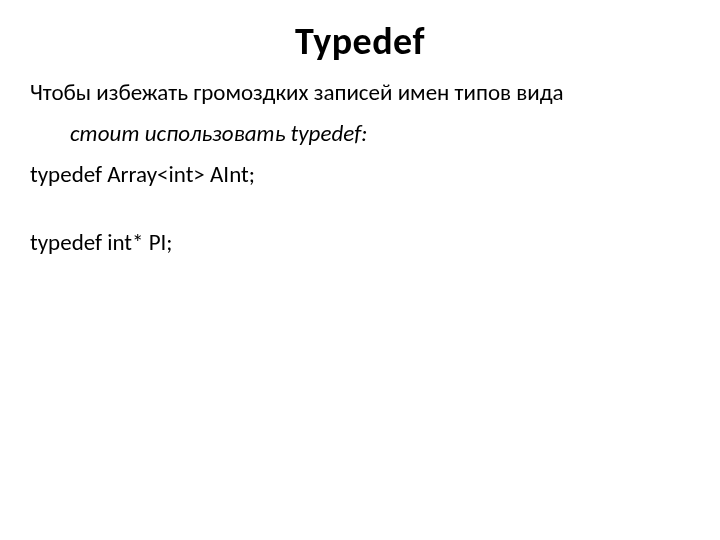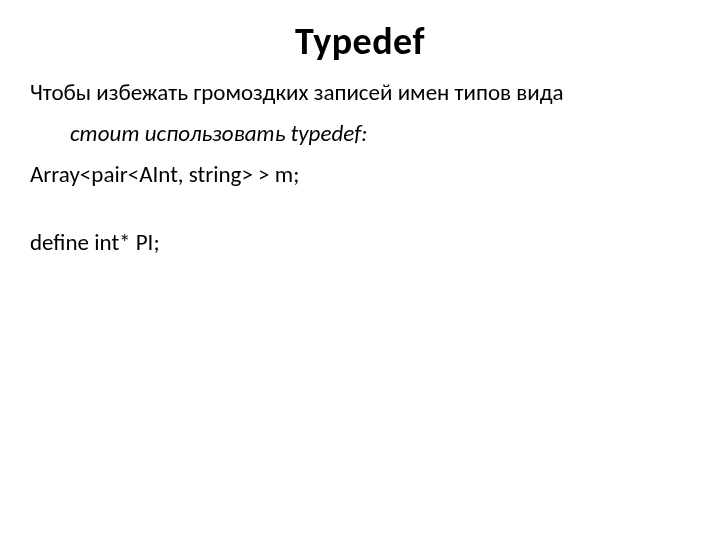--- a/index.html
+++ b/index.html
@@ -41,17 +41,17 @@
   }
 </style>
 </head>
 <body>
 
 <div class="slide">
   <h1 class="title">Typedef</h1>
   <div class="body">
     <p>Чтобы избежать громоздких записей имен типов вида</p>
     <p class="indent">стоит использовать typedef:</p>
-    <p>Array&lt;pair&lt;AInt, string&gt; &gt; m;</p>
+    <p>typedef Array&lt;int&gt; AInt;</p>
     <div class="gap"></div>
-    <p>define int* PI;</p>
+    <p>typedef int* PI;</p>
   </div>
 </div>
 
 </body></html>

